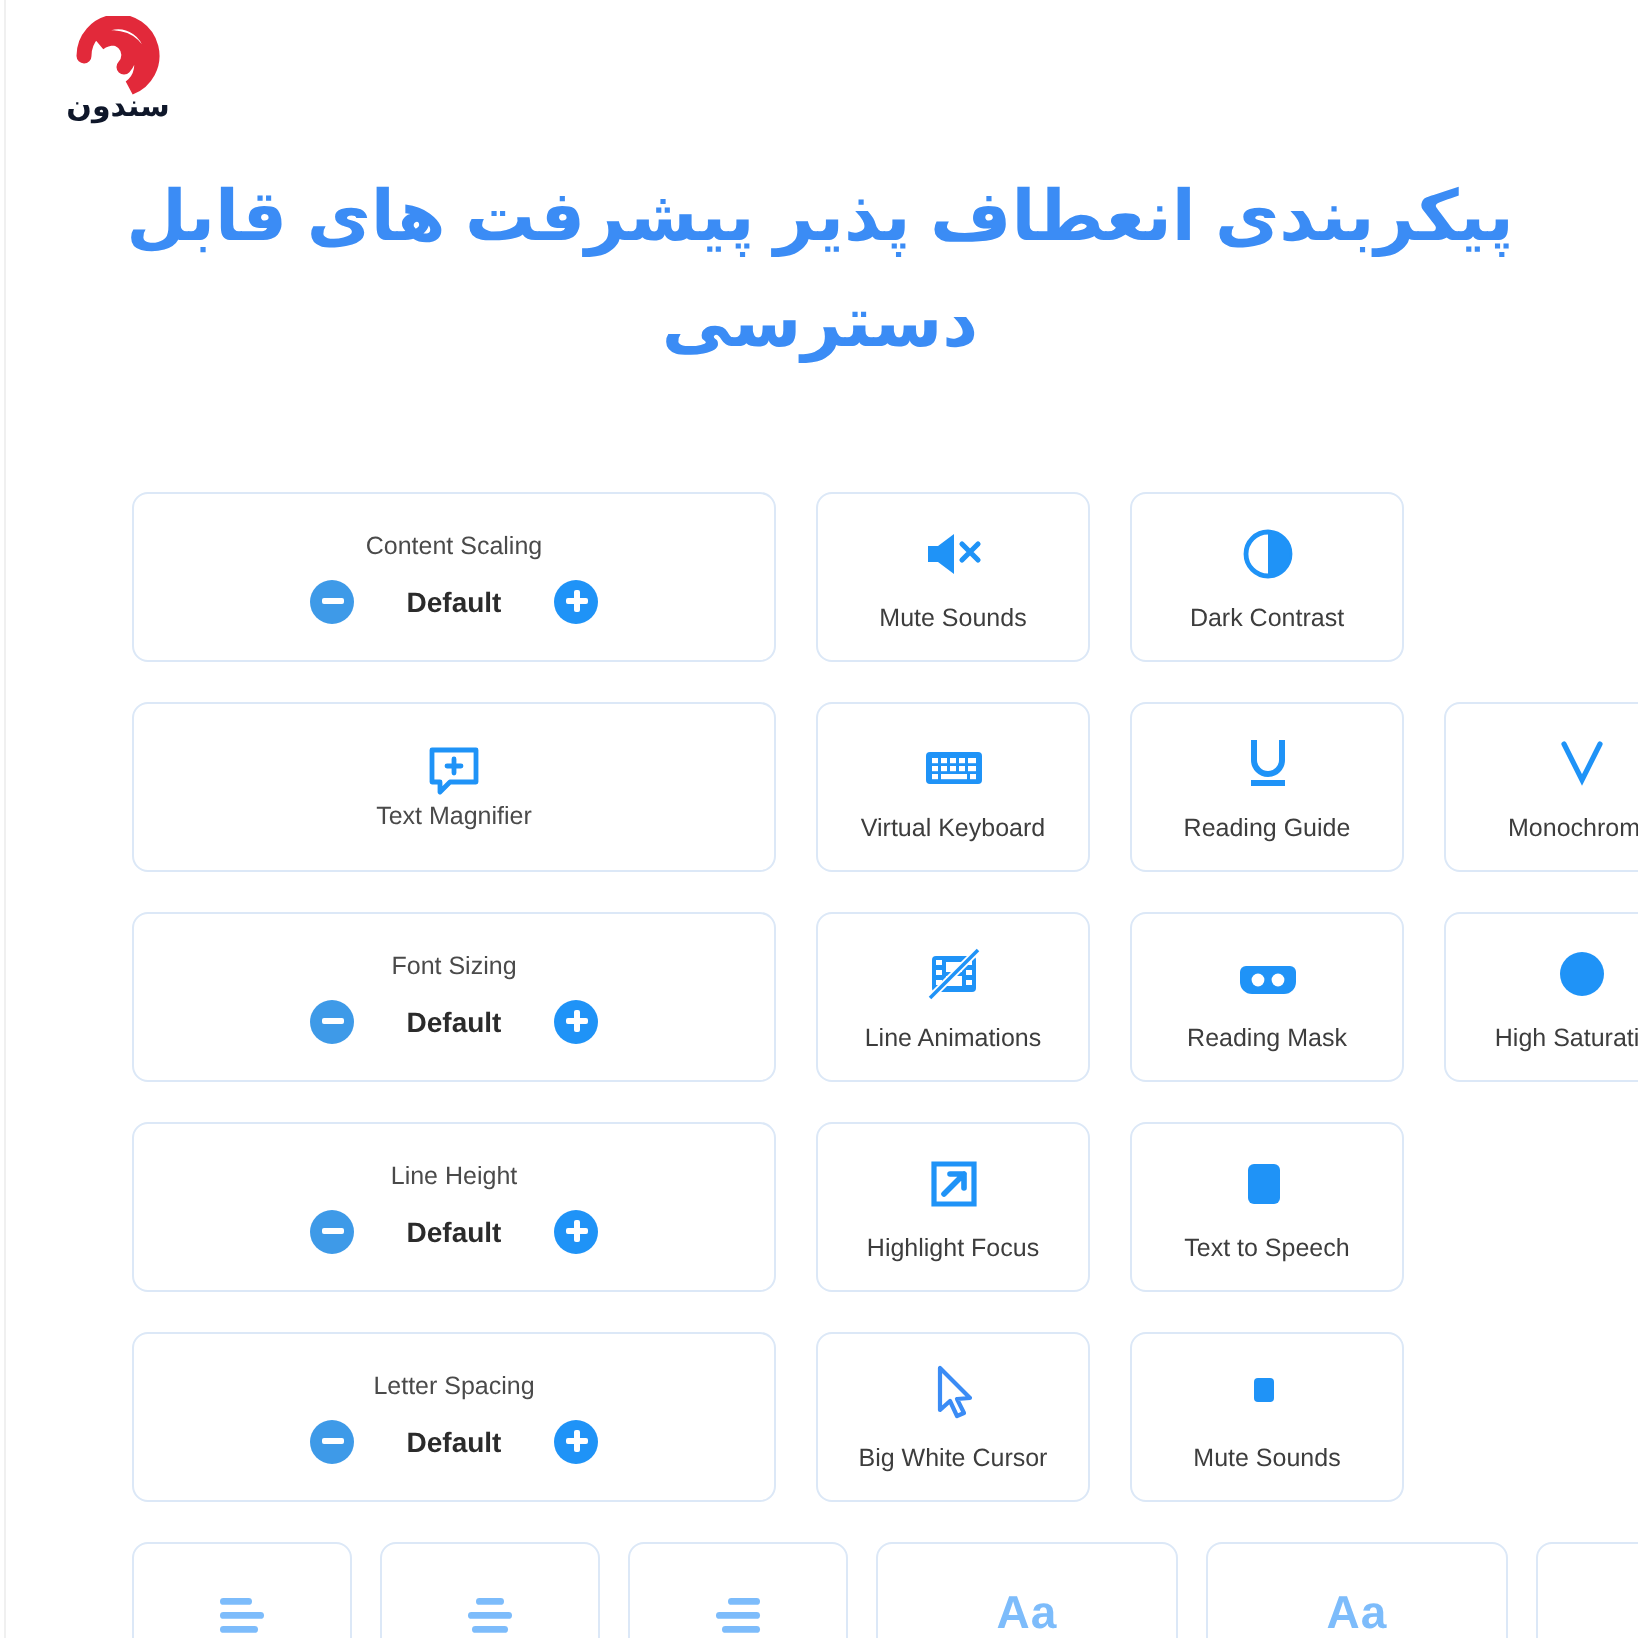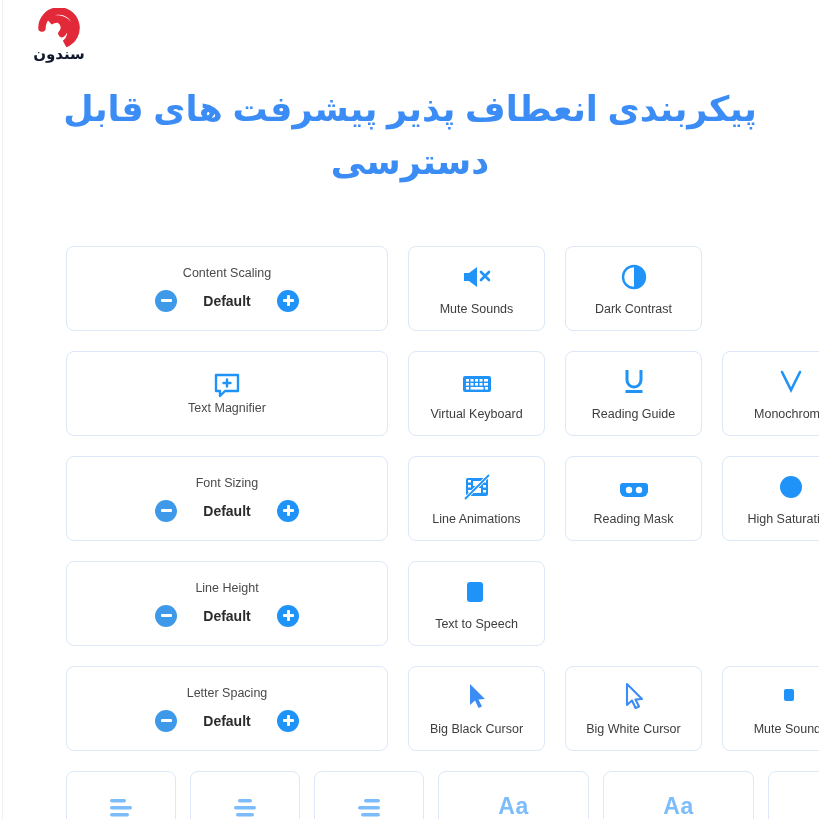--- a/index.html
+++ b/index.html
@@ -310,48 +310,49 @@
           <div class="step-value">Default</div>
           <div class="step-btn plus">
               <span class="bar h"></span>
               <span class="bar v"></span>
             </div>
         </div>
       </div>
       <div class="card tile">
         <div class="icon-box">
           <svg width="28" height="28" viewBox="0 0 28 28">
+            <path d="M4 4 h20 v20 h-20 z" fill="none" stroke="#1f93f7" stroke-width="2.6"></path>
+            <path d="M9 19 L19 9 M12 9 h7 v7" fill="none" stroke="#1f93f7" stroke-width="2.8" stroke-linecap="round" stroke-linejoin="round"></path>
+          </svg>
+        </div>
+        <div class="card-label">Highlight Focus</div>
+      </div>
+      <div class="card tile">
+        <div class="icon-box">
+          <svg width="28" height="28" viewBox="0 0 28 28">
             <rect x="4" y="4" width="16" height="20" rx="3" fill="#1f93f7"></rect>
           </svg>
         </div>
         <div class="card-label">Text to Speech</div>
       </div>
     </div>
 
     <div class="row">
       <div class="card wide">
         <div class="card-label">Letter Spacing</div>
         <div class="stepper">
           <div class="step-btn minus">
               <span class="bar h"></span>
             </div>
           <div class="step-value">Default</div>
           <div class="step-btn plus">
               <span class="bar h"></span>
               <span class="bar v"></span>
             </div>
         </div>
-      </div>
-      <div class="card tile">
-        <div class="icon-box">
-          <svg width="24" height="30" viewBox="0 0 24 30">
-            <path d="M5 3 L5 24 L10 19.5 L13.5 27 L17 25.5 L13.5 18.5 L20 18 z" fill="#3b8cf5"></path>
-          </svg>
-        </div>
-        <div class="card-label">Big Black Cursor</div>
       </div>
       <div class="card tile">
         <div class="icon-box">
           <svg width="24" height="30" viewBox="0 0 24 30">
             <path d="M5 3 L5 24 L10 19.5 L13.5 27 L17 25.5 L13.5 18.5 L20 18 z" fill="none" stroke="#3b8cf5" stroke-width="2.1" stroke-linejoin="round"></path>
           </svg>
         </div>
         <div class="card-label">Big White Cursor</div>
       </div>
       <div class="card tile">

